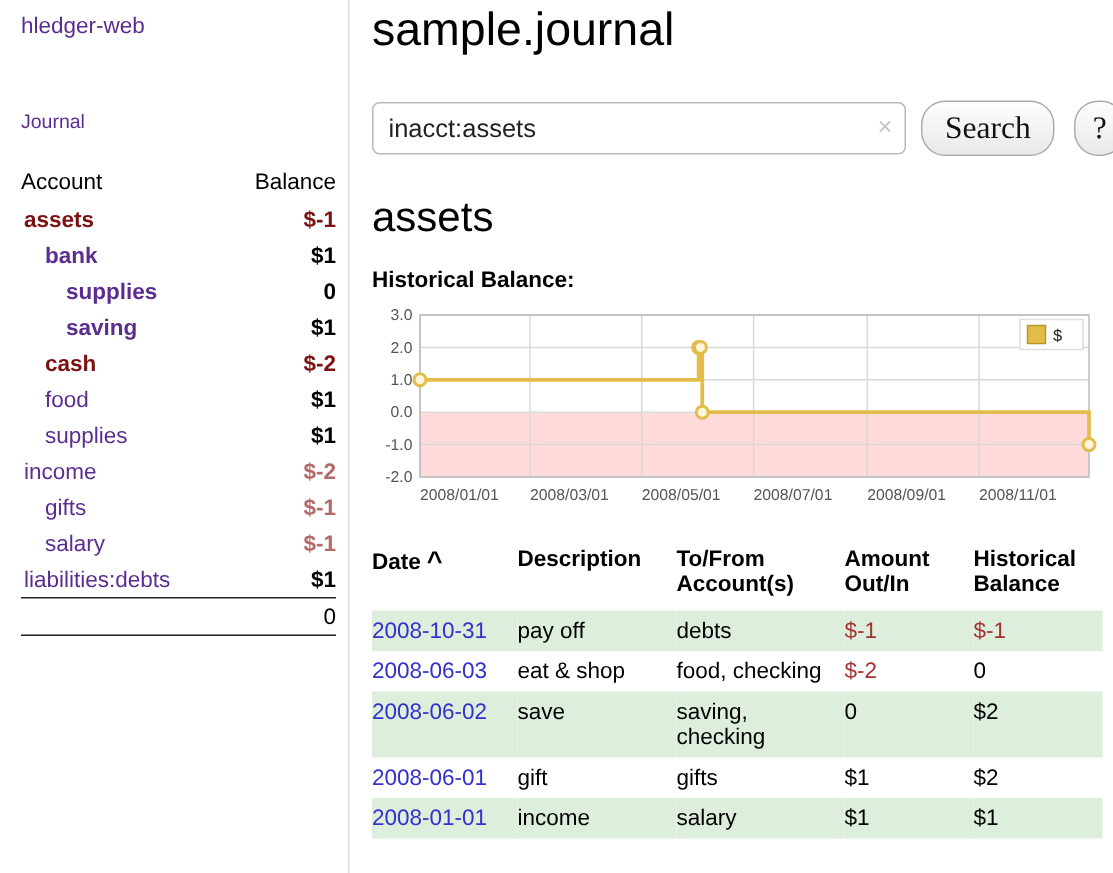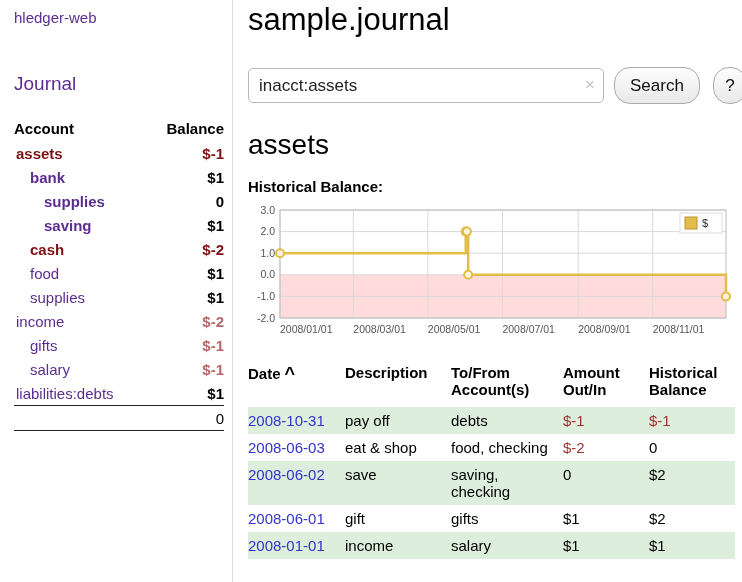--- a/index.html
+++ b/index.html
@@ -13,47 +13,47 @@
   .app { display:flex; width:742px; height:582px; }
 
   
   .sidebar { width:233px; flex-shrink:0; border-right:1px solid #ddd; padding:9px 8px 0 14px; }
   .purple { color:var(--link-purple,#5c2d91);margin-top:12px; }
   .neg-strong { color:var(--neg-strong,#7b1113); }
   .neg-soft { color:var(--neg-soft,#b46969); }
   .neg-table { color:var(--neg-table,#a33333); }
   .b { font-weight:bold; }
   .app-title { margin-bottom:47px; font-size:15px; }
-  .nav-journal { margin-bottom:21px; font-size:19px; }
+  .nav-journal { margin-bottom:21px; font-size:13px; }
   table.accounts { width:100%; border-collapse:collapse; }
-  table.accounts th { font-weight:bold; text-align:left; padding:4px 0; }
+  table.accounts th { font-weight:normal; text-align:left; padding:4px 0; }
   table.accounts th.bal-h { text-align:right; }
   table.accounts td { padding:3.5px 0; }
   table.accounts td.bal { text-align:right; white-space:nowrap; }
   td.acct.lvl0 { padding-left:2px; }
   td.acct.lvl1 { padding-left:16px; }
   td.acct.lvl2 { padding-left:30px; }
   table.accounts tfoot td { border-top:1px solid #222; border-bottom:1px solid #222; }
 
   
   .main { flex:1; padding:2px 8px 0 15px; }
   .page-title { font-size:31px; font-weight:normal; letter-spacing:0; }
   .search-row { display:flex; align-items:center; margin-top:29px; }
   .search-box { position:relative; width:356px; }
   .search-input {
     width:100%; height:35px; border:1px solid #b9b9b9; border-radius:5px;
     padding:0 28px 0 10px; font-size:17px; color:#222;
     font-family:"Liberation Sans", sans-serif; outline:none;
   }
   .clear-icon { position:absolute; right:9px; top:7px; color:#c4c4c4; font-size:17px; line-height:20px; cursor:pointer; }
   .btn {
-    margin-left:10px; height:37px; padding:0 15px; font-size:17px; color:#111;
+    margin-left:10px; height:37px; padding:0 15px; font-size:21px; color:#111;
     border:1px solid #ababab; border-radius:16px;
     background:linear-gradient(#fdfdfd,#e9e9e9); cursor:pointer;
-    font-family:Liberation Sans, sans-serif;
+    font-family:Liberation Serif, serif;
   }
   .btn-help { margin-left:13px; width:34px; padding:0; }
   .account-heading { font-size:28px; font-weight:normal; margin-top:25px; }
   .section-label { font-size:15px; font-weight:bold; margin-top:17px; }
   .chart-wrap { margin-top:7px; }
   .chart-wrap svg { display:block; }
   .tick { font-size:10.5px; fill:#555; font-family:"Liberation Sans", sans-serif; }
   .legend-label { font-size:11px; fill:#222; font-family:"Liberation Sans", sans-serif; }
 
   

